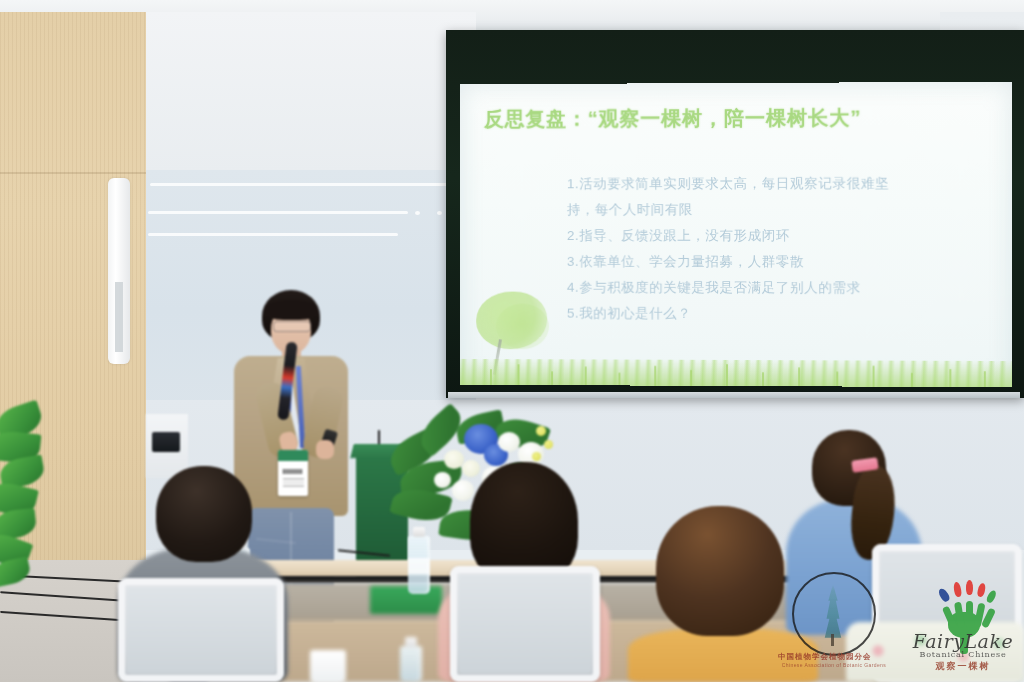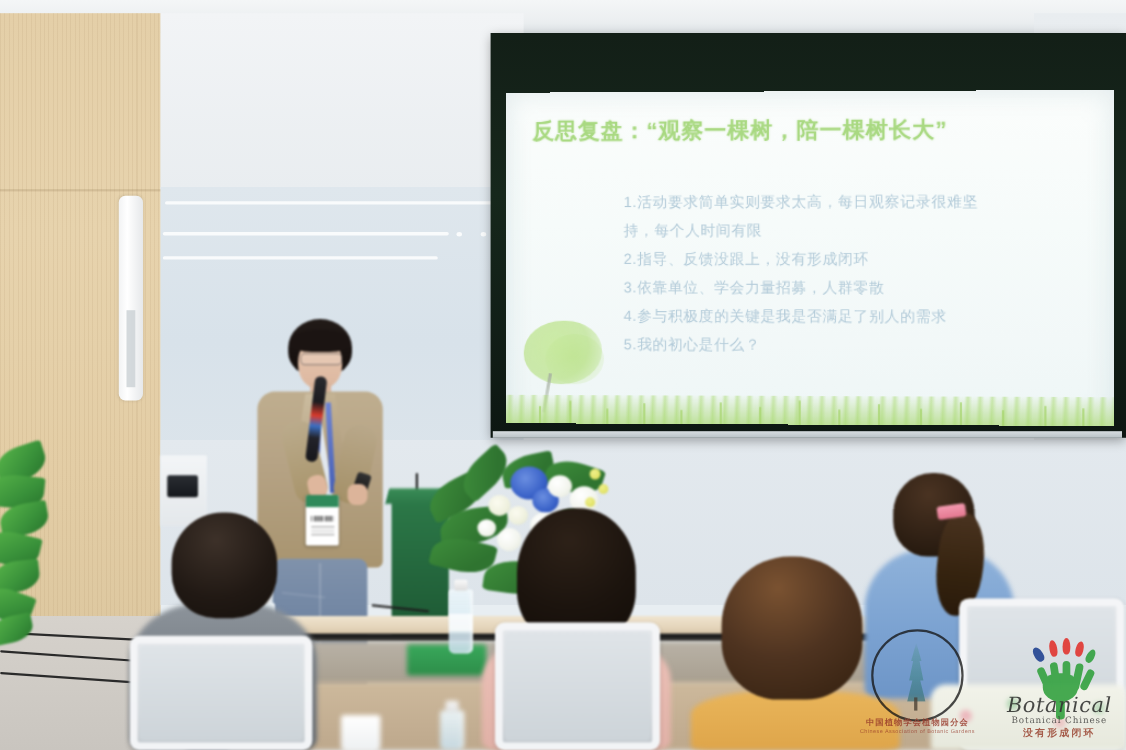--- a/index.html
+++ b/index.html
@@ -440,21 +440,21 @@
   .wm-cabg-tree {
     position: absolute; left: 46px; top: 12px; width: 18px; height: 56px;
     background: linear-gradient(180deg, rgba(70,130,140,0.0) 0%, rgba(90,150,155,0.55) 12%, rgba(70,135,140,0.75) 55%, rgba(55,110,118,0.8) 100%);
     clip-path: polygon(50% 0%, 76% 30%, 66% 30%, 86% 62%, 70% 62%, 96% 96%, 4% 96%, 30% 62%, 14% 62%, 34% 30%, 24% 30%);
   }
   .wm-cabg-trunk {
     position: absolute; left: 53px; top: 62px; width: 3px; height: 12px;
     background: rgba(60,50,40,0.8);
   }
   .wm-cabg-cn {
-    position: absolute; left: 0; top: 80px; width: 112px; text-align: center;
+    position: absolute; left: 0; top: 80px; width: 112px; text-align: left;
     font-size: 7.5px; color: rgba(150,55,40,0.92); letter-spacing: 1px;
     white-space: nowrap; font-weight: bold;
   }
   .wm-cabg-en {
     position: absolute; left: 0; top: 90px; width: 112px; text-align: center;
     font-size: 5px; color: rgba(150,55,40,0.80); letter-spacing: 0.4px;
     white-space: nowrap;
   }
   .wm-fairy { left: 904px; top: 572px; width: 118px; height: 102px; }
   .wm-fl-hand { position: absolute; left: 30px; top: 20px; width: 58px; height: 44px; }
@@ -712,18 +712,18 @@
       <div class="wm-fl-f" style="left:22px; height:26px; transform:rotate(-9deg);"></div>
       <div class="wm-fl-f" style="left:32px; height:27px;"></div>
       <div class="wm-fl-f" style="left:42px; height:25px; transform:rotate(12deg);"></div>
       <div class="wm-fl-f" style="left:51px; height:20px; transform:rotate(26deg);"></div>
       <div class="wm-fl-dot" style="left:6px;  top:-4px; width:8px;  height:14px; background:#1d3f8f; transform:rotate(-32deg);"></div>
       <div class="wm-fl-dot" style="left:20px; top:-10px;width:7px;  height:15px; background:#e1312b; transform:rotate(-10deg);"></div>
       <div class="wm-fl-dot" style="left:32px; top:-12px;width:7px;  height:15px; background:#e1312b;"></div>
       <div class="wm-fl-dot" style="left:44px; top:-9px; width:7px;  height:14px; background:#e1312b; transform:rotate(14deg);"></div>
       <div class="wm-fl-dot" style="left:54px; top:-2px; width:7px;  height:13px; background:#2fa03c; transform:rotate(28deg);"></div>
     </div>
-    <div class="wm-fl-name">Botanical</div>
+    <div class="wm-fl-name">FairyLake</div>
     <div class="wm-fl-sub">Botanical Chinese</div>
-    <div class="wm-fl-cn">没有形成闭环</div>
+    <div class="wm-fl-cn">观察一棵树</div>
   </div>
 
 </div>
 
 </body></html>

